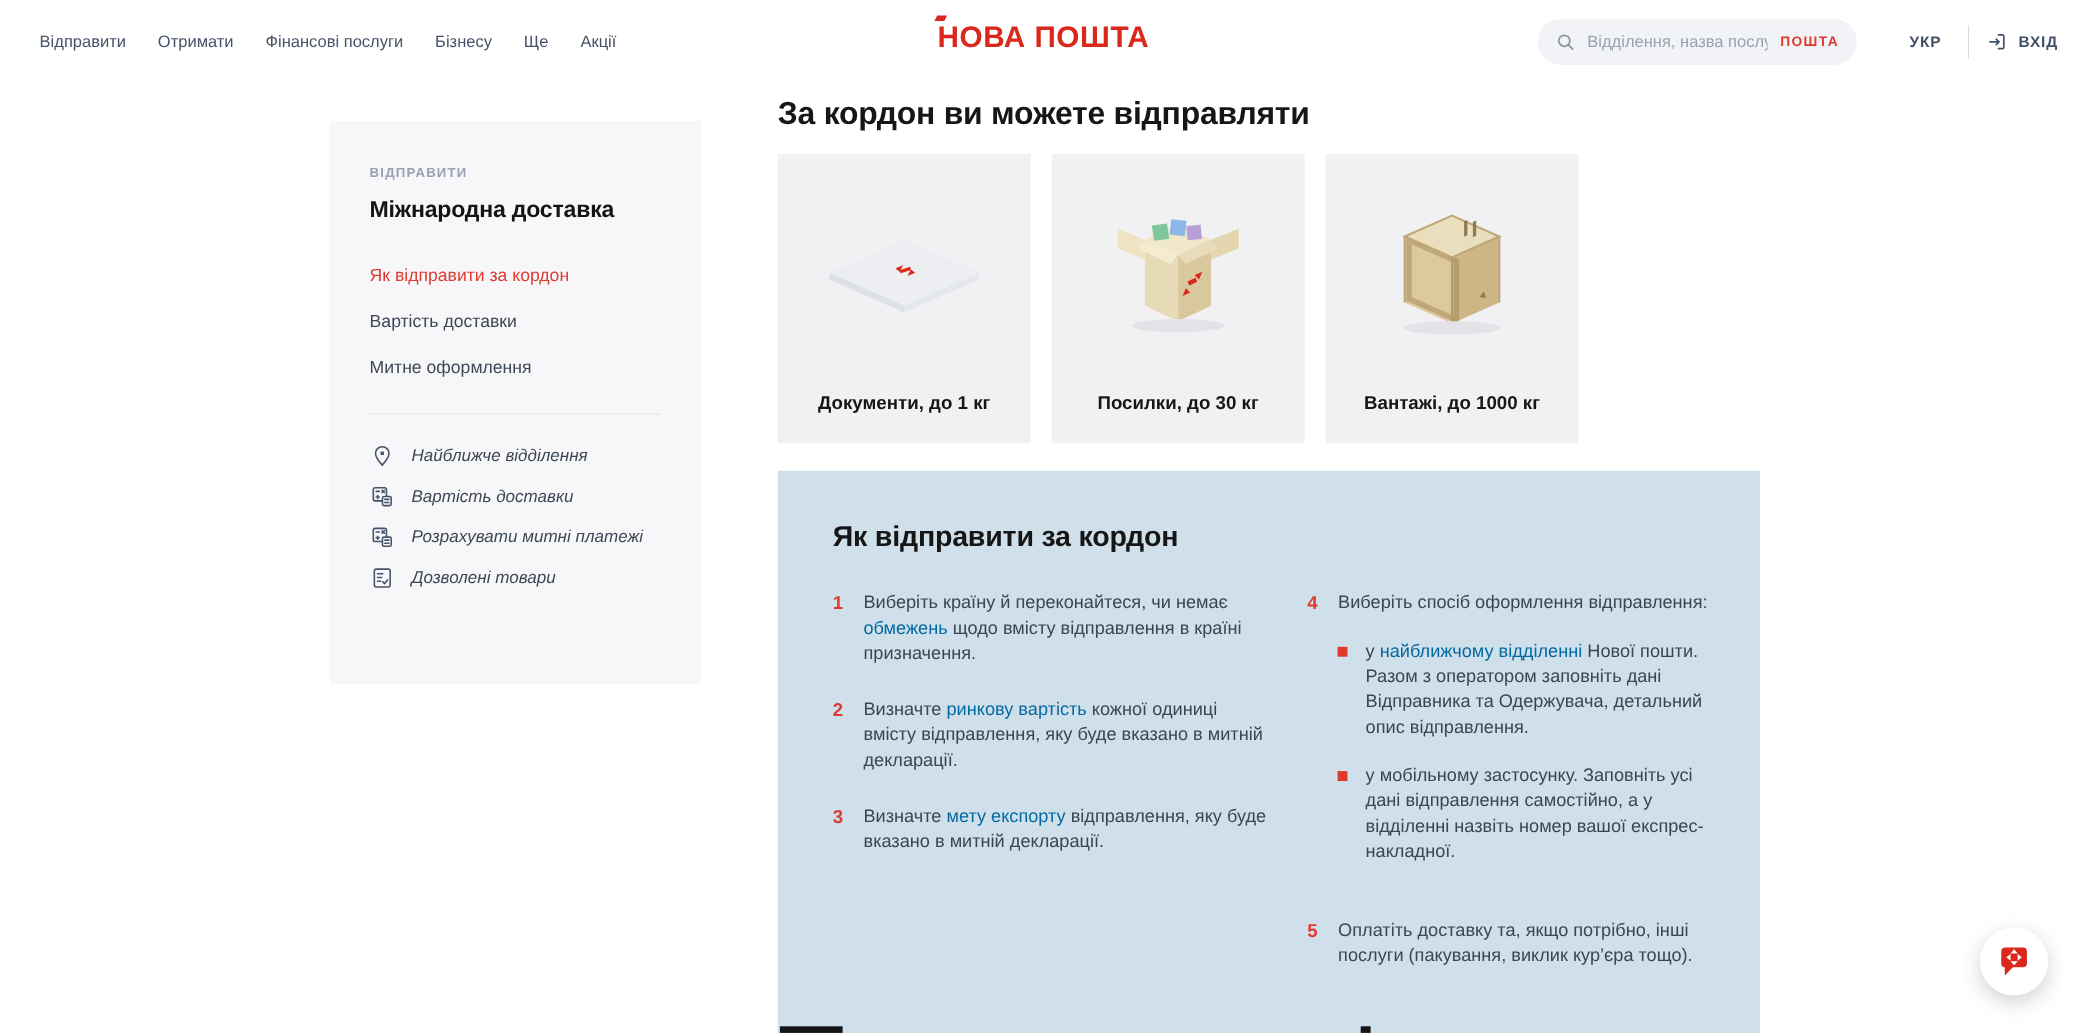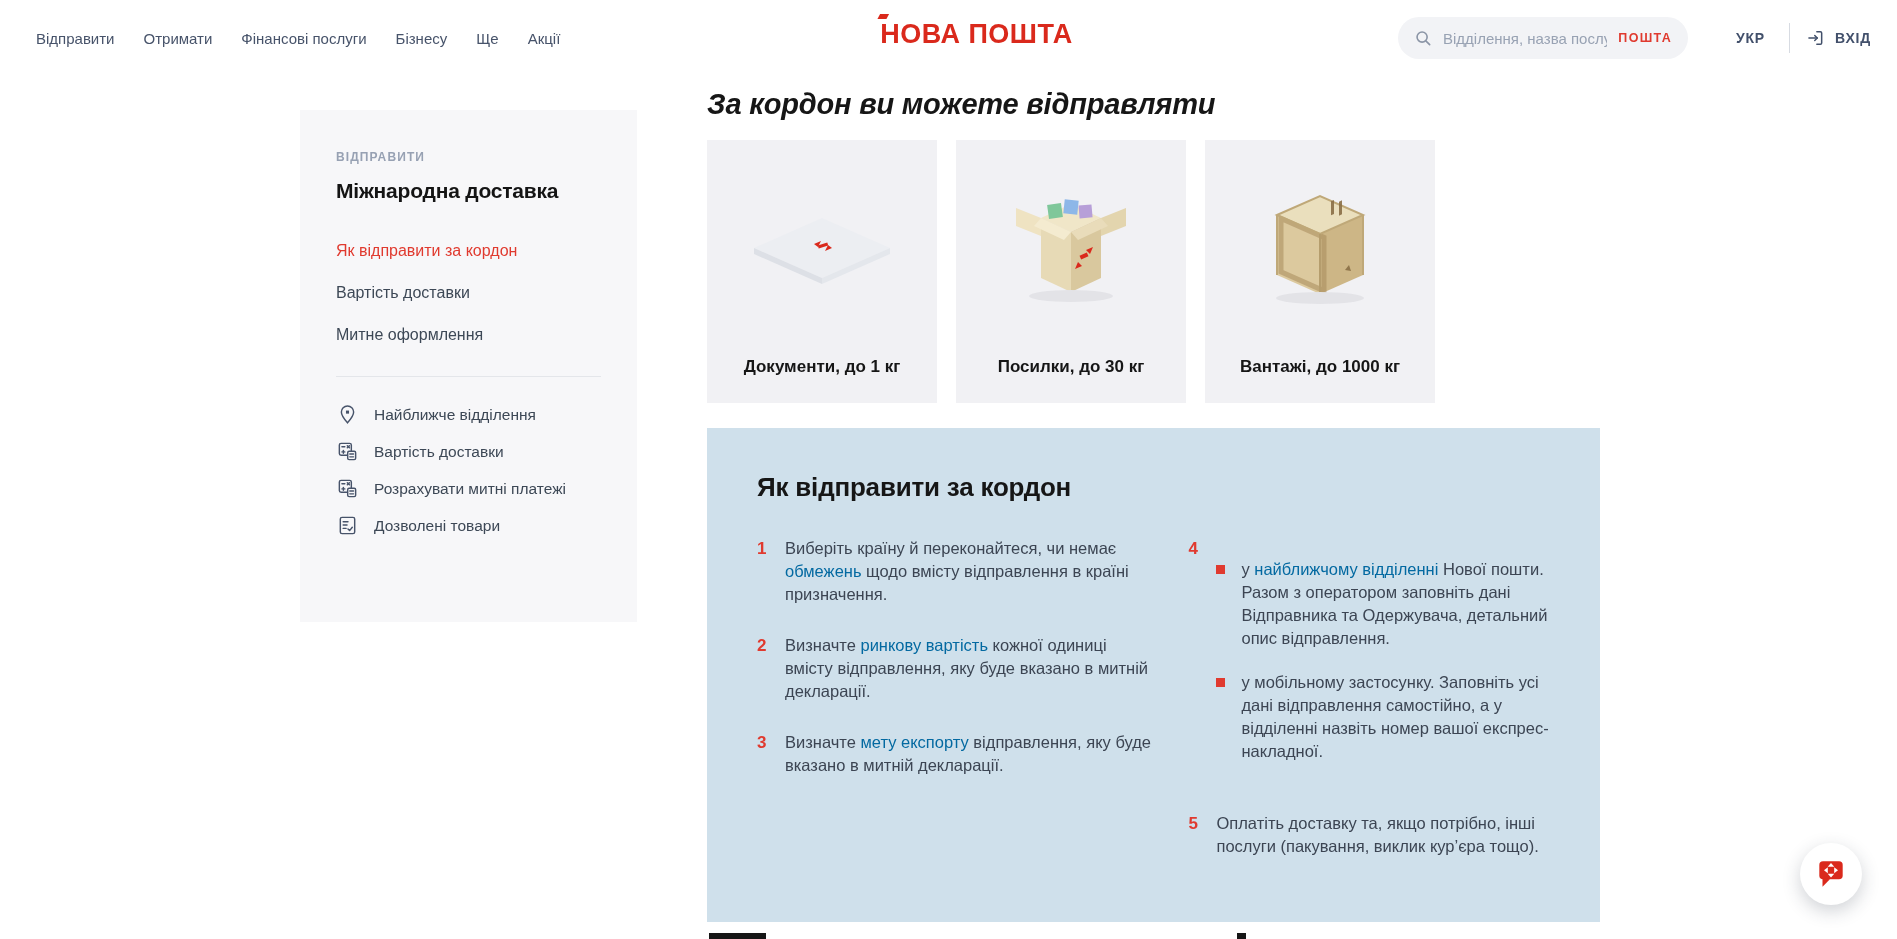--- a/index.html
+++ b/index.html
@@ -10,21 +10,21 @@
     font-family:"Liberation Sans","DejaVu Sans",sans-serif;
     color:#3c4553;
   }
   a { text-decoration:none; cursor:pointer; }
 
   
   .header { position:absolute; left:0; top:0; width:1897px; height:76px; background:#fff; }
   .topnav { position:absolute; left:36px; top:0; height:76px; display:flex; align-items:center; gap:29px; }
   .topnav a { color:#47536a; font-size:15px; white-space:nowrap; }
   .logo { position:absolute; left:50%; top:19px; transform:translateX(-50%);
-          color:#da291c; font-weight:800; font-size:27px; letter-spacing:.5px; white-space:nowrap;margin-left:28px; }
+          color:#da291c; font-weight:800; font-size:27px; letter-spacing:.5px; white-space:nowrap; }
   .logo .accent { position:absolute; left:-2px; top:-5px; width:9px; height:5px;
           background:#da291c; transform:skewX(-28deg); }
   .logo-inner { position:relative; display:inline-block; }
   .search-pill { position:absolute; left:1398px; top:17px; width:290px; height:42px;
           background:#f2f3f6; border-radius:21px; display:flex; align-items:center; padding:0 16px; gap:9px; }
   .search-pill input { border:none; outline:none; background:transparent; flex:1; min-width:0;
           font-family:inherit; font-size:15px; color:#3c4553; }
   .search-pill input::placeholder { color:#98a2b3; }
   .search-go { color:#e03a2f; font-size:12.5px; font-weight:700; letter-spacing:1.3px; white-space:nowrap; }
   .lang { position:absolute; left:1736px; top:0; height:76px; display:flex; align-items:center;
@@ -35,27 +35,27 @@
 
   
   .sidebar { position:absolute; left:300px; top:110px; width:337px; height:512px;
           background:#f7f7f9; padding:40px 36px 0; }
   .side-label { color:#97a1b3; font-size:12px; font-weight:700; letter-spacing:1.1px; }
   .side-title { color:#141414; font-size:21px; font-weight:800; margin-top:15px; letter-spacing:-.2px; }
   .side-links { margin-top:37px; display:flex; flex-direction:column; gap:20px; }
   .side-links a { color:#3d4856; font-size:16px; line-height:22px; display:block; width:265px; }
   .side-links a.active { color:#e03a2f; }
   .side-divider { height:1px; background:#e4e6ea; margin:30px 0 26px; }
-  .quick { display:flex; flex-direction:column; gap:14px; }
+  .quick { display:flex; flex-direction:column; gap:14px;font-style:italic; }
   .quick a { display:flex; align-items:center; gap:15px; color:#3d4856; font-size:15.5px; }
   .quick svg { flex:none; }
 
   
   .main { position:absolute; left:707px; top:78px; width:893px; }
-  .main-title { color:#161616; font-size:29px; font-weight:800; letter-spacing:-.2px; margin:10px 0 0;font-style:italic; }
+  .main-title { color:#161616; font-size:29px; font-weight:800; letter-spacing:-.2px; margin:10px 0 0; }
   .cards { display:flex; gap:19px; margin-top:19px; }
   .card { width:230px; height:263px; background:#f1f1f4; display:flex; flex-direction:column;
           align-items:center; justify-content:flex-end; padding-bottom:26px; }
   .card .img { flex:1; display:flex; align-items:center; justify-content:center; width:100%; }
   .card .caption { color:#161616; font-size:17px; font-weight:700; }
 
   .info-box { margin-top:25px; width:893px; min-height:451px; background:#cfe0eb; padding:44px 40px 36px; }
   .info-title { color:#161616; font-size:26px; font-weight:800; letter-spacing:-.2px; margin:0 0 0 10px; }
   .steps-cols { display:flex; gap:33px; margin-top:34px; margin-left:10px; }
   .col-left { width:400px; }
@@ -260,20 +260,21 @@
         <div class="step">
           <span class="step-num">3</span>
           <p class="step-text"><span>Визначте </span><a class="rlink">мету експорту</a><span> відправлення, яку буде вказано в митній декларації.</span></p>
         </div>
       </div>
 
       <div class="col-right">
         <div class="step">
           <span class="step-num">4</span>
           <div>
+            <p class="step-text"><span>Виберіть спосіб оформлення відправлення:</span></p>
             <ul class="bullets">
               <li>
                 <span class="sq"></span>
                 <p class="step-text"><span>у </span><a class="rlink">найближчому відділенні</a><span> Нової пошти. Разом з оператором заповніть дані Відправника та Одержувача, детальний опис відправлення.</span></p>
               </li>
               <li>
                 <span class="sq"></span>
                 <p class="step-text"><span>у мобільному застосунку. Заповніть усі дані відправлення самостійно, а у відділенні назвіть номер вашої експрес-накладної.</span></p>
               </li>
             </ul>

